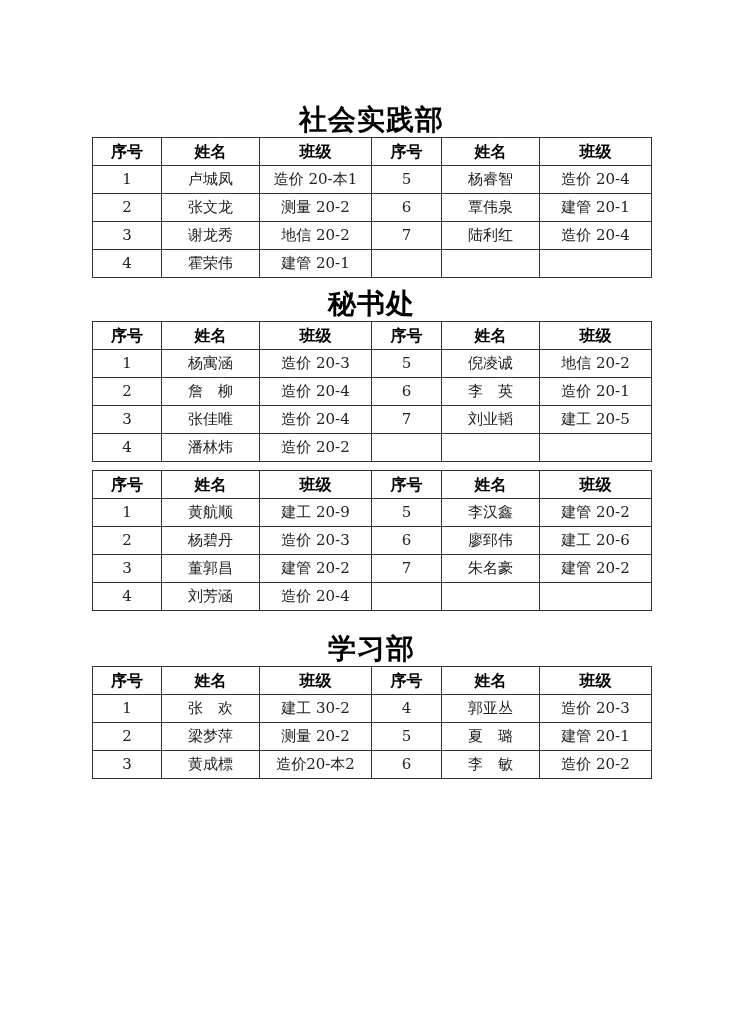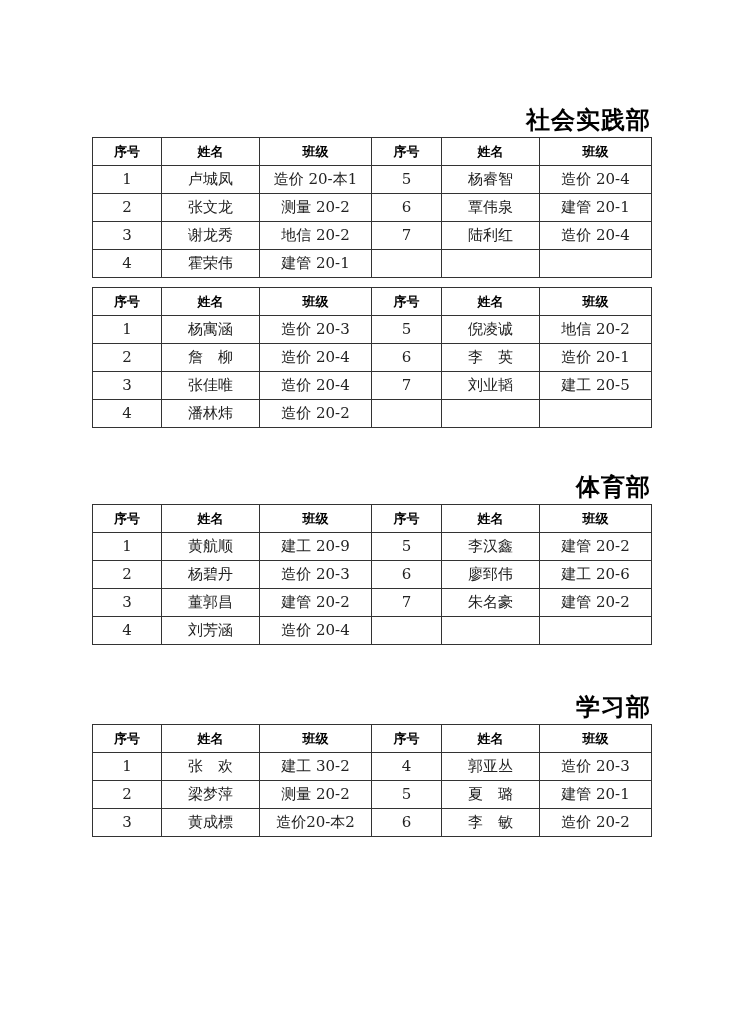--- a/index.html
+++ b/index.html
@@ -13,24 +13,24 @@
       position: relative;
       font-family: "DejaVu Serif", "Liberation Serif", serif;
       color: #000;
     }
     .section {
       position: absolute;
       left: 92px;
       width: 559px;
     }
     .section-title {
-      text-align: right;
+      text-align: center;
       font-family: "DejaVu Sans", "Liberation Sans", sans-serif;
       font-weight: bold;
-      font-size: 24px;
+      font-size: 28px;
       line-height: 34px;
       height: 34px;
       letter-spacing: 1px;
     }
     table.roster {
       border-collapse: collapse;
       width: 559px;
       table-layout: fixed;
     }
     table.roster td, table.roster th {
@@ -40,21 +40,21 @@
       text-align: center;
       vertical-align: middle;
       font-size: 15px;
       line-height: 27px;
       overflow: hidden;
       white-space: nowrap;
     }
     table.roster th {
       font-family: "DejaVu Sans", "Liberation Sans", sans-serif;
       font-weight: bold;
-      font-size: 13px;
+      font-size: 16px;
     }
     table.roster td {
       color: #222;
       font-weight: normal;
     }
     col.c-no { width: 69px; }
     col.c-name { width: 98px; }
     col.c-class { width: 112px; }
     col.c-no2 { width: 70px; }
     col.c-name2 { width: 98px; }
@@ -113,20 +113,21 @@
       <td>建管 20-1</td>
       <td></td>
       <td></td>
       <td></td>
     </tr>
   </tbody>
     </table>
 </div>
 
 <div class="section" style="top:287px;">
+  <div class="section-title">秘书处</div>
   <table class="roster">
     <colgroup>
         <col class="c-no">
         <col class="c-name">
         <col class="c-class">
         <col class="c-no2">
         <col class="c-name2">
         <col class="c-class2">
       </colgroup>
     <tbody>
@@ -168,21 +169,20 @@
       <td>造价 20-2</td>
       <td></td>
       <td></td>
       <td></td>
     </tr>
   </tbody>
     </table>
 </div>
 
 <div class="section" style="top:470px;">
-  <div class="section-title">体育部</div>
   <table class="roster">
     <colgroup>
         <col class="c-no">
         <col class="c-name">
         <col class="c-class">
         <col class="c-no2">
         <col class="c-name2">
         <col class="c-class2">
       </colgroup>
     <tbody>
@@ -223,21 +223,21 @@
       <td>刘芳涵</td>
       <td>造价 20-4</td>
       <td></td>
       <td></td>
       <td></td>
     </tr>
   </tbody>
     </table>
 </div>
 
-<div class="section" style="top:690px;">
+<div class="section" style="top:632px;">
   <div class="section-title">学习部</div>
   <table class="roster">
     <colgroup>
         <col class="c-no">
         <col class="c-name">
         <col class="c-class">
         <col class="c-no2">
         <col class="c-name2">
         <col class="c-class2">
       </colgroup>

